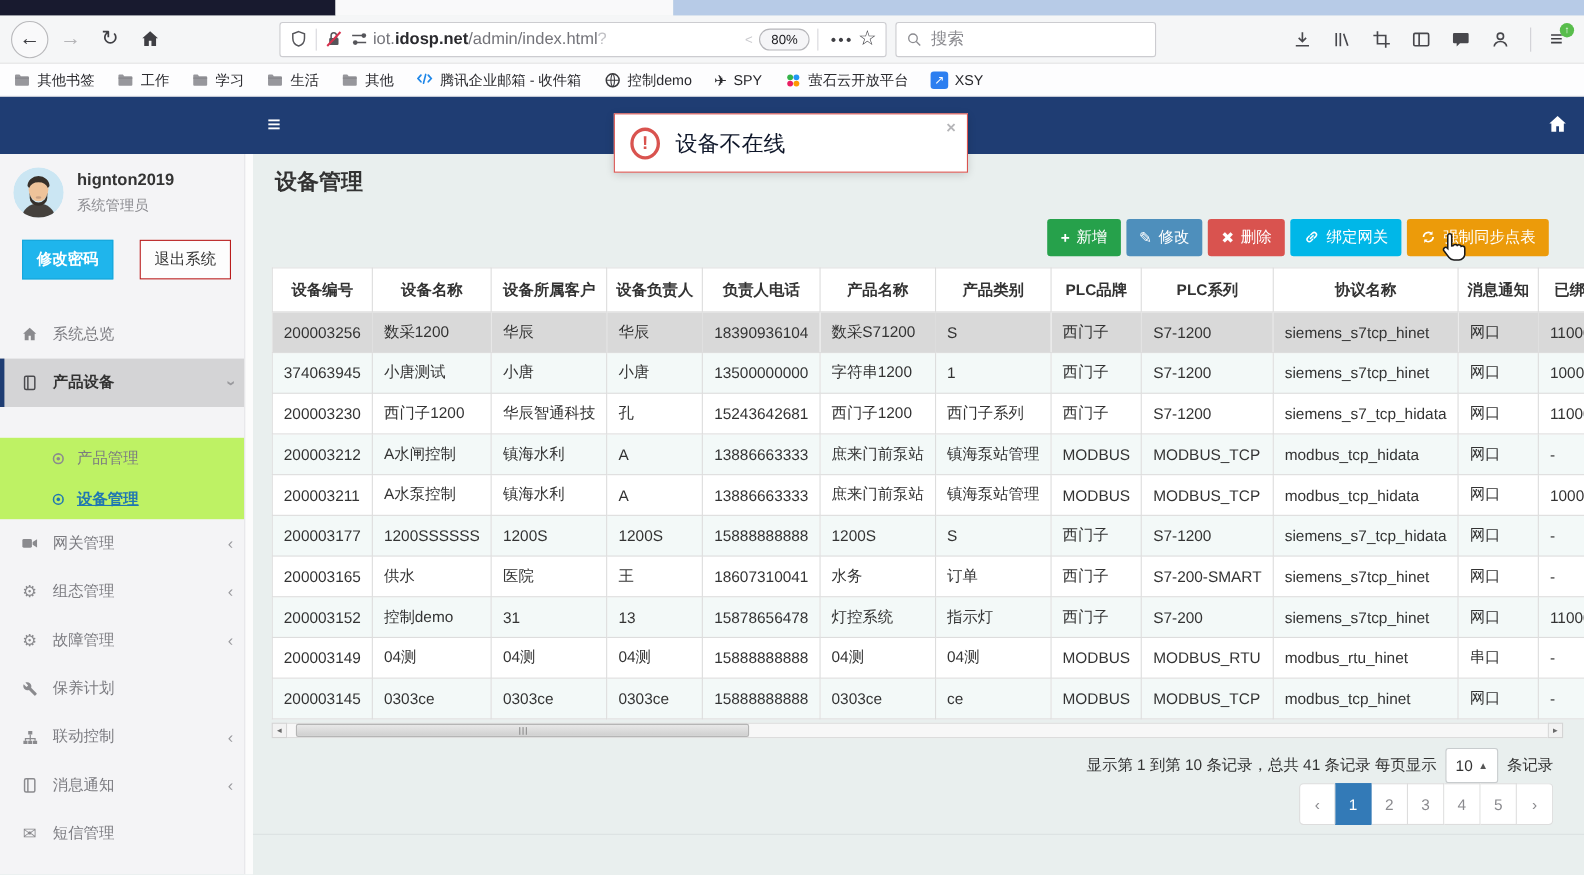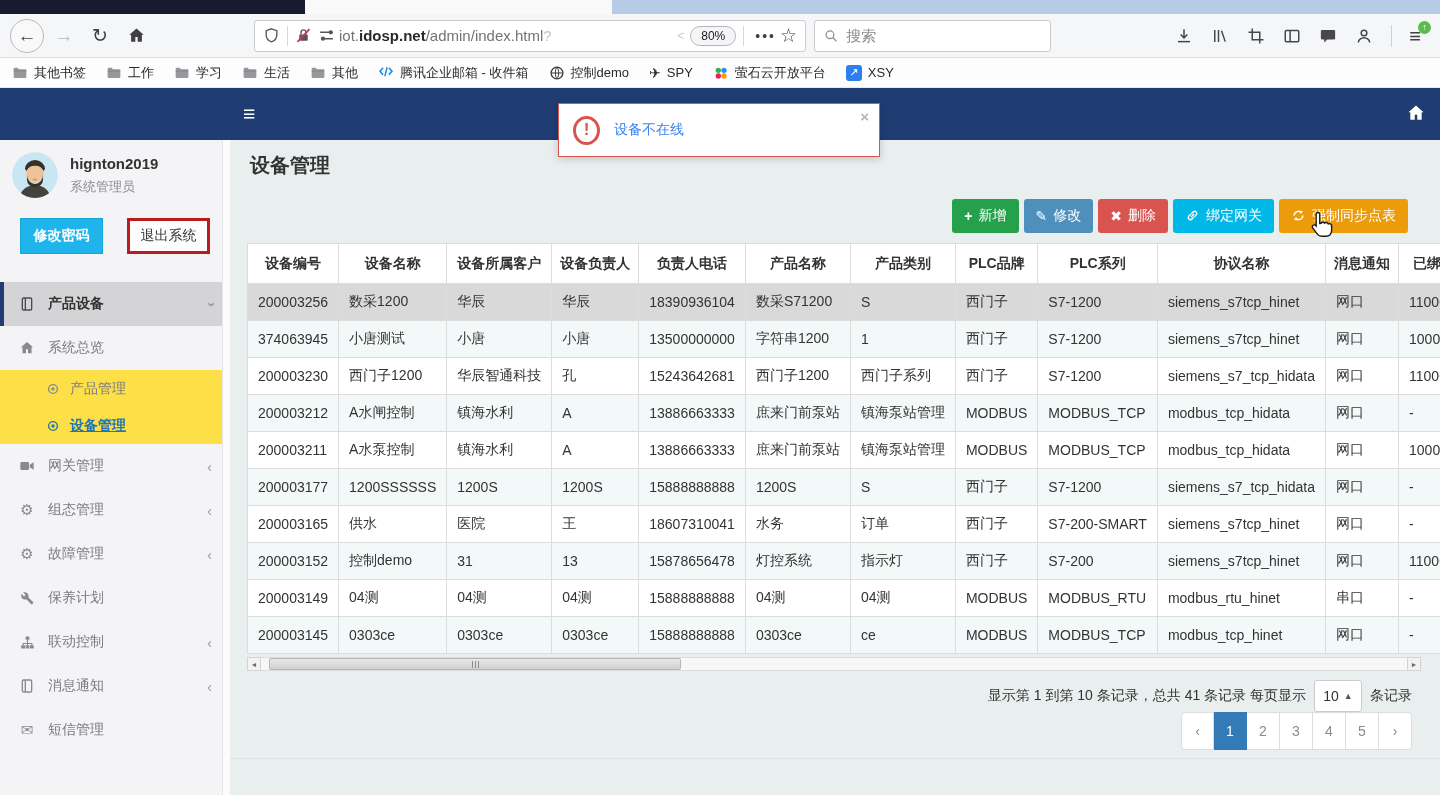--- a/index.html
+++ b/index.html
@@ -57,30 +57,30 @@
   
   .sidebar { width:230px; background:#f4f4f6; position:relative; flex-shrink:0; }
   .sidebar::after { content:""; position:absolute; right:0; top:0; bottom:0; width:7px; background:#fcfcfc; border-left:1px solid #e4e4e6; }
   .user { display:flex; align-items:center; padding:12px 10px 0 12px; }
   .avatar { width:46px; height:46px; border-radius:50%; overflow:hidden; flex-shrink:0; }
   .uinfo { margin-left:12px; }
   .uname { font-size:15px; font-weight:bold; color:#333; }
   .urole { font-size:13px; color:#8b8b90; margin-top:6px; }
   .ubtns { display:flex; padding:20px 20px 0 20px; gap:24px; }
   .btn-cyan { width:84px; height:36px; background:#1fb5ec; color:#fff; border:1px solid #17a7dc; font-size:14px; font-weight:bold; font-family:inherit; }
-  .btn-light { width:84px; height:36px; background:#fdfdfd; color:#333; border:3px solid #b91c1c; font-size:14px; font-family:inherit; }
+  .btn-light { width:84px; height:36px; background:#fdfdfd; color:#333; border:1px solid #b91c1c; font-size:14px; font-family:inherit; }
   .menu { margin-top:28px; }
   .mi { height:44px; display:flex; align-items:center; padding:0 18px; color:#7b7b80; font-size:14px; }
   .mi .mic { width:18px; display:flex; justify-content:center; color:#8a8a8e; font-size:15px; }
   .mi .mlabel { margin-left:12px; }
   .mi .chev { margin-left:auto; color:#9a9a9e; font-size:15px; }
   .chev-down { display:inline-block; transform:rotate(-90deg); }
   .mi.active-parent { background:#d4d4d6; border-left:4px solid #1f3d73; padding-left:14px; color:#333; font-weight:bold; }
   .mi.active-parent .mic { color:#4a4a4e; }
-  .submenu { background:#fde047; }
+  .submenu { background:#bef264;margin-top:28px; }
   .smi { height:37px; display:flex; align-items:center; padding-left:46px; font-size:14px; color:#7b7b80; }
   .smi .mic { color:#8a8a8e; display:flex; }
   .smi .mlabel { margin-left:10px; }
   .smi.active .mic { color:#2077b2; }
   .smi.active .mlabel { color:#2077b2; text-decoration:underline; font-weight:bold; }
 
   
   .content { flex:1; position:relative; background:#e9efee; overflow:hidden; }
   .page-title { position:absolute; left:20px; top:12px; font-size:20px; color:#333; }
   .toolbar-row { position:absolute; left:25px; right:32px; top:58px; height:35px; display:flex; align-items:center; }
@@ -112,21 +112,21 @@
   .pager { margin-left:auto; display:flex; list-style:none; }
   .pager li { min-width:33px; height:38px; border:1px solid #ddd; border-left:none; background:#fff; color:#8a8a8e; display:flex; align-items:center; justify-content:center; font-size:14px; padding:0 8px; cursor:pointer; }
   .pager li:first-child { border-left:1px solid #ddd; border-radius:4px 0 0 4px; }
   .pager li:last-child { border-radius:0 4px 4px 0; }
   .pager li.active { background:#337ab7; border-color:#337ab7; color:#fff; }
   .content-divider { position:absolute; left:0; right:0; top:618px; border-top:1px solid #dce2e1; }
 
   
   .alert { position:absolute; left:558px; top:103px; width:322px; height:54px; background:#fff; border:1px solid #d9534f; box-shadow:0 2px 8px rgba(0,0,0,.18); display:flex; align-items:center; padding:0 14px; z-index:50; }
   .alert-icon { width:27px; height:29px; border:3px solid #d9534f; border-radius:50%; color:#d9534f; font-weight:bold; font-size:17px; display:flex; align-items:center; justify-content:center; flex-shrink:0; }
-  .alert-text { color:#3b82f6; font-size:14px; margin-left:14px;text-align:center; }
+  .alert-text { color:#0f172a; font-size:20px; margin-left:14px;text-align:center; }
   .alert-close { position:absolute; right:10px; top:4px; color:#b5b5b8; font-size:15px; font-weight:bold; cursor:pointer; }
 
   
   .cursor { position:absolute; left:1307px; top:211px; z-index:99; pointer-events:none; }
 </style>
 </head>
 <body>
 
 <svg width="0" height="0" style="position:absolute">
   <symbol id="i-house" viewBox="0 0 24 24">
@@ -393,36 +393,36 @@
         <div class="uname">hignton2019</div>
         <div class="urole">系统管理员</div>
       </div>
     </div>
     <div class="ubtns">
       <button class="btn-cyan">修改密码</button>
       <button class="btn-light">退出系统</button>
     </div>
 
     <nav class="menu">
+      <div class="mi">
+        <span class="mic">
+            <svg class="si">
+              <use href="#i-house"></use>
+            </svg>
+          </span>
+        <span class="mlabel">系统总览</span>
+      </div>
       <div class="mi active-parent">
         <span class="mic">
             <svg class="si">
               <use href="#i-book"></use>
             </svg>
           </span>
         <span class="mlabel">产品设备</span>
         <span class="chev"><span class="chev-down">‹</span></span>
-      </div>
-      <div class="mi">
-        <span class="mic">
-            <svg class="si">
-              <use href="#i-house"></use>
-            </svg>
-          </span>
-        <span class="mlabel">系统总览</span>
       </div>
       <div class="submenu">
         <div class="smi">
           <span class="mic">
               <svg class="si" style="width:14px;height:14px">
                 <use href="#i-dotcircle"></use>
               </svg>
             </span>
           <span class="mlabel">产品管理</span>
         </div>

